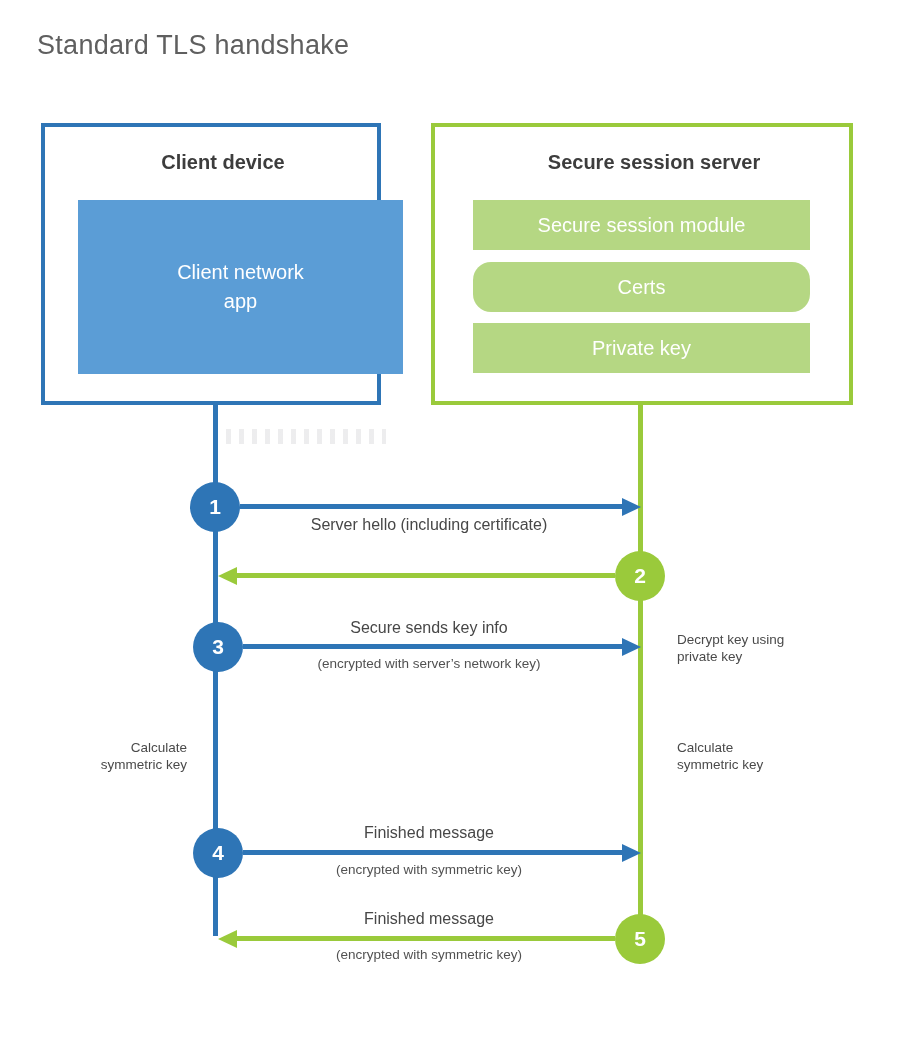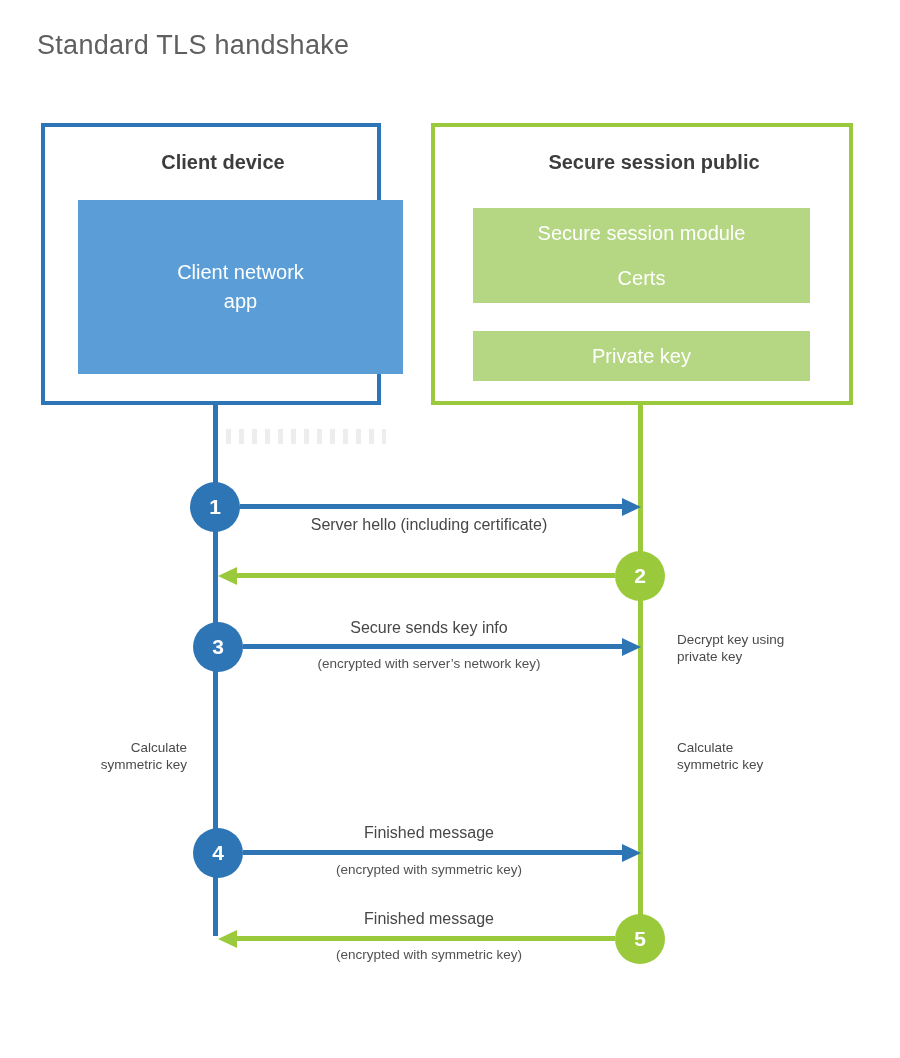--- a/index.html
+++ b/index.html
@@ -28,24 +28,24 @@
   .client-app{
     position:absolute;left:33px;top:73px;width:325px;height:174px;
     background:var(--blue-fill);
     display:flex;align-items:center;justify-content:center;text-align:center;
     color:#ffffff;font-size:20px;line-height:1.45;white-space:pre-line;
   }
 
   .server-bar{
     position:absolute;left:38px;width:337px;height:50px;
     background:var(--green-fill);
-    color:#ffffff;font-size:20px;text-align:center;line-height:50px;margin-top:8px;
+    color:#ffffff;font-size:20px;text-align:center;line-height:50px;
   }
   .server-bar.b1{top:73px;}
-  .server-bar.b2{top:118px;}
+  .server-bar.b2{top:135px;border-radius:18px;}
   .server-bar.b3{top:196px;}
 
   .vline{position:absolute;width:5px;top:405px;}
   .vline.blue-bg{left:213px;height:531px;background:var(--blue);}
   .vline.green-bg{left:638px;height:534px;background:var(--green);}
 
   .faded-dashes{
     position:absolute;left:226px;top:429px;width:160px;height:15px;
     background:repeating-linear-gradient(90deg,rgba(190,190,195,.28) 0 5px,transparent 5px 13px);
   }
@@ -91,21 +91,21 @@
 
   <h1 class="page-title">Standard TLS handshake</h1>
 
   <div class="box client">
     <div class="box-title">Client device</div>
     <div class="client-app">Client network
 app</div>
   </div>
 
   <div class="box server">
-    <div class="box-title">Secure session public</div>
+    <div class="box-title">Secure session server</div>
     <div class="server-bar b1">Secure session module</div>
     <div class="server-bar b2">Certs</div>
     <div class="server-bar b3">Private key</div>
   </div>
 
   <div class="vline blue-bg"></div>
   <div class="vline green-bg"></div>
   <div class="faded-dashes"></div>
 
   <div class="circle blue-bg" style="left:190px;top:482px">

